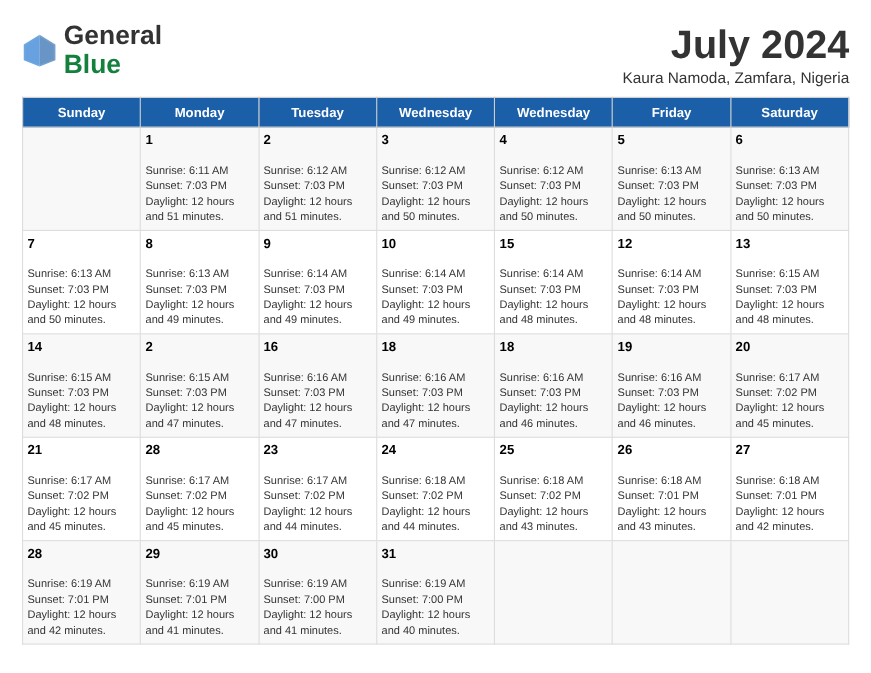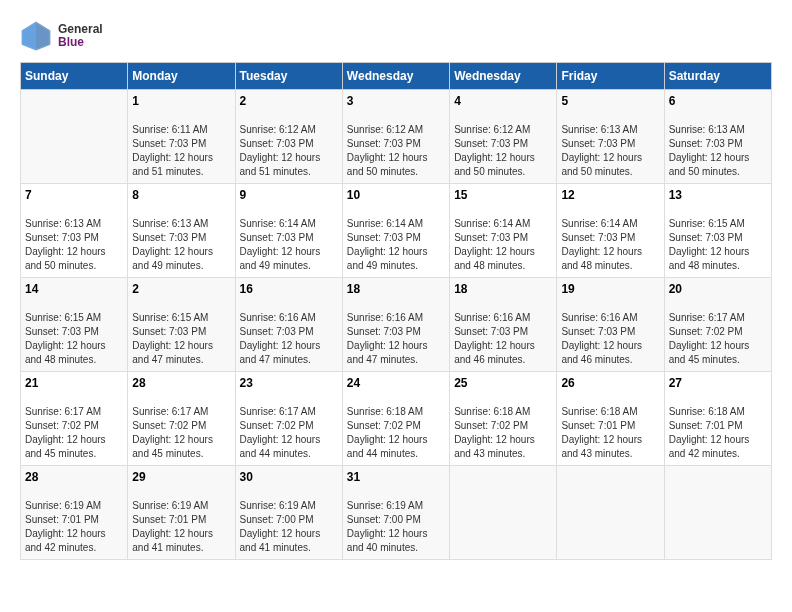--- a/index.html
+++ b/index.html
@@ -15,26 +15,26 @@
       justify-content: space-between;
       align-items: flex-start;
       margin-bottom: 10px;
     }
     .logo {
       display: flex;
       align-items: center;
       gap: 6px;
     }
     .logo-text {
-      font-size: 12px;
+      font-size: 24px;
       font-weight: bold;
       line-height: 1.1;
     }
     .logo-text .general { color: #333; }
-    .logo-text .blue { color: #701a75; }
+    .logo-text .blue { color: #15803d; }
     .logo-icon {
       width: 32px;
       height: 32px;
     }
     .title-block {
       text-align: right;
     }
     .month-title {
       font-size: 36px;
       font-weight: bold;
@@ -48,21 +48,21 @@
       width: 100%;
       border-collapse: collapse;
       font-size: 11px;
     }
     thead tr {
       background-color: #1a5fa8;
       color: #fff;
     }
     thead th {
       padding: 6px 4px;
-      text-align: left;
+      text-align: center;
       font-size: 12px;
       font-weight: bold;
       border: 1px solid #ccc;
     }
     tbody tr {
       border-bottom: 1px solid #ccc;
     }
     tbody td {
       padding: 4px 4px;
       vertical-align: top;
@@ -94,20 +94,24 @@
   <div class="logo">
     <svg class="logo-icon" viewBox="0 0 40 40" xmlns="http://www.w3.org/2000/svg">
       <polygon points="20,4 36,14 36,30 20,36 4,30 4,14" fill="#1a5fa8" opacity="0.15"></polygon>
       <polygon points="20,2 38,13 38,31 20,38" fill="#1a5fa8" opacity="0.6"></polygon>
       <polygon points="20,2 2,13 2,31 20,38" fill="#4a90d9" opacity="0.8"></polygon>
     </svg>
     <div class="logo-text">
       <span class="general">General</span><br>
       <span class="blue">Blue</span>
     </div>
+  </div>
+  <div class="title-block">
+    <div class="month-title">July 2024</div>
+    <div class="location">Kaura Namoda, Zamfara, Nigeria</div>
   </div>
 </div>
 
 <table>
   <thead>
     <tr>
       <th>Sunday</th>
       <th>Monday</th>
       <th>Tuesday</th>
       <th>Wednesday</th>

